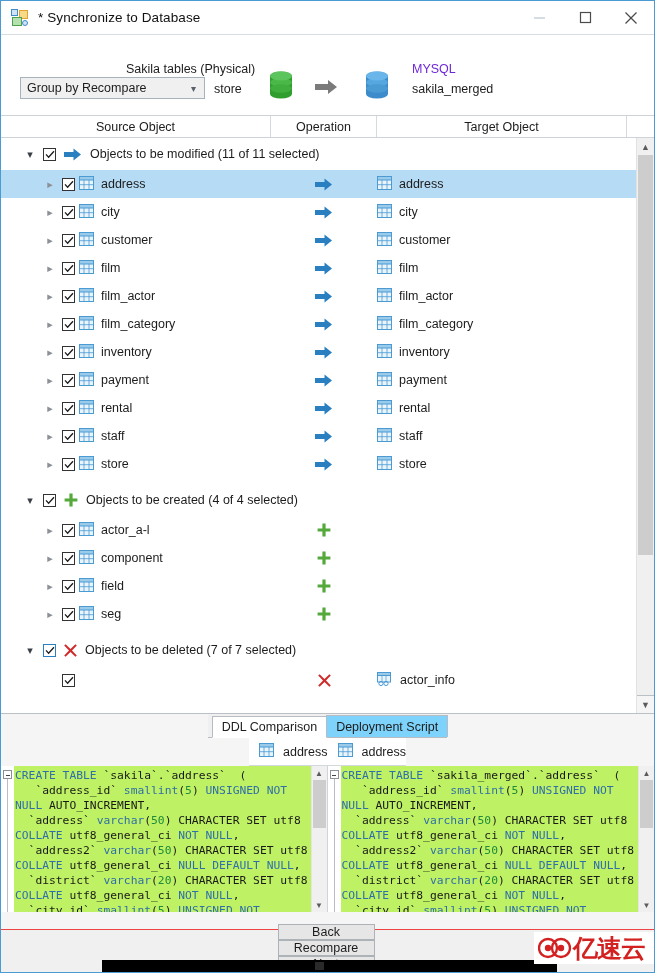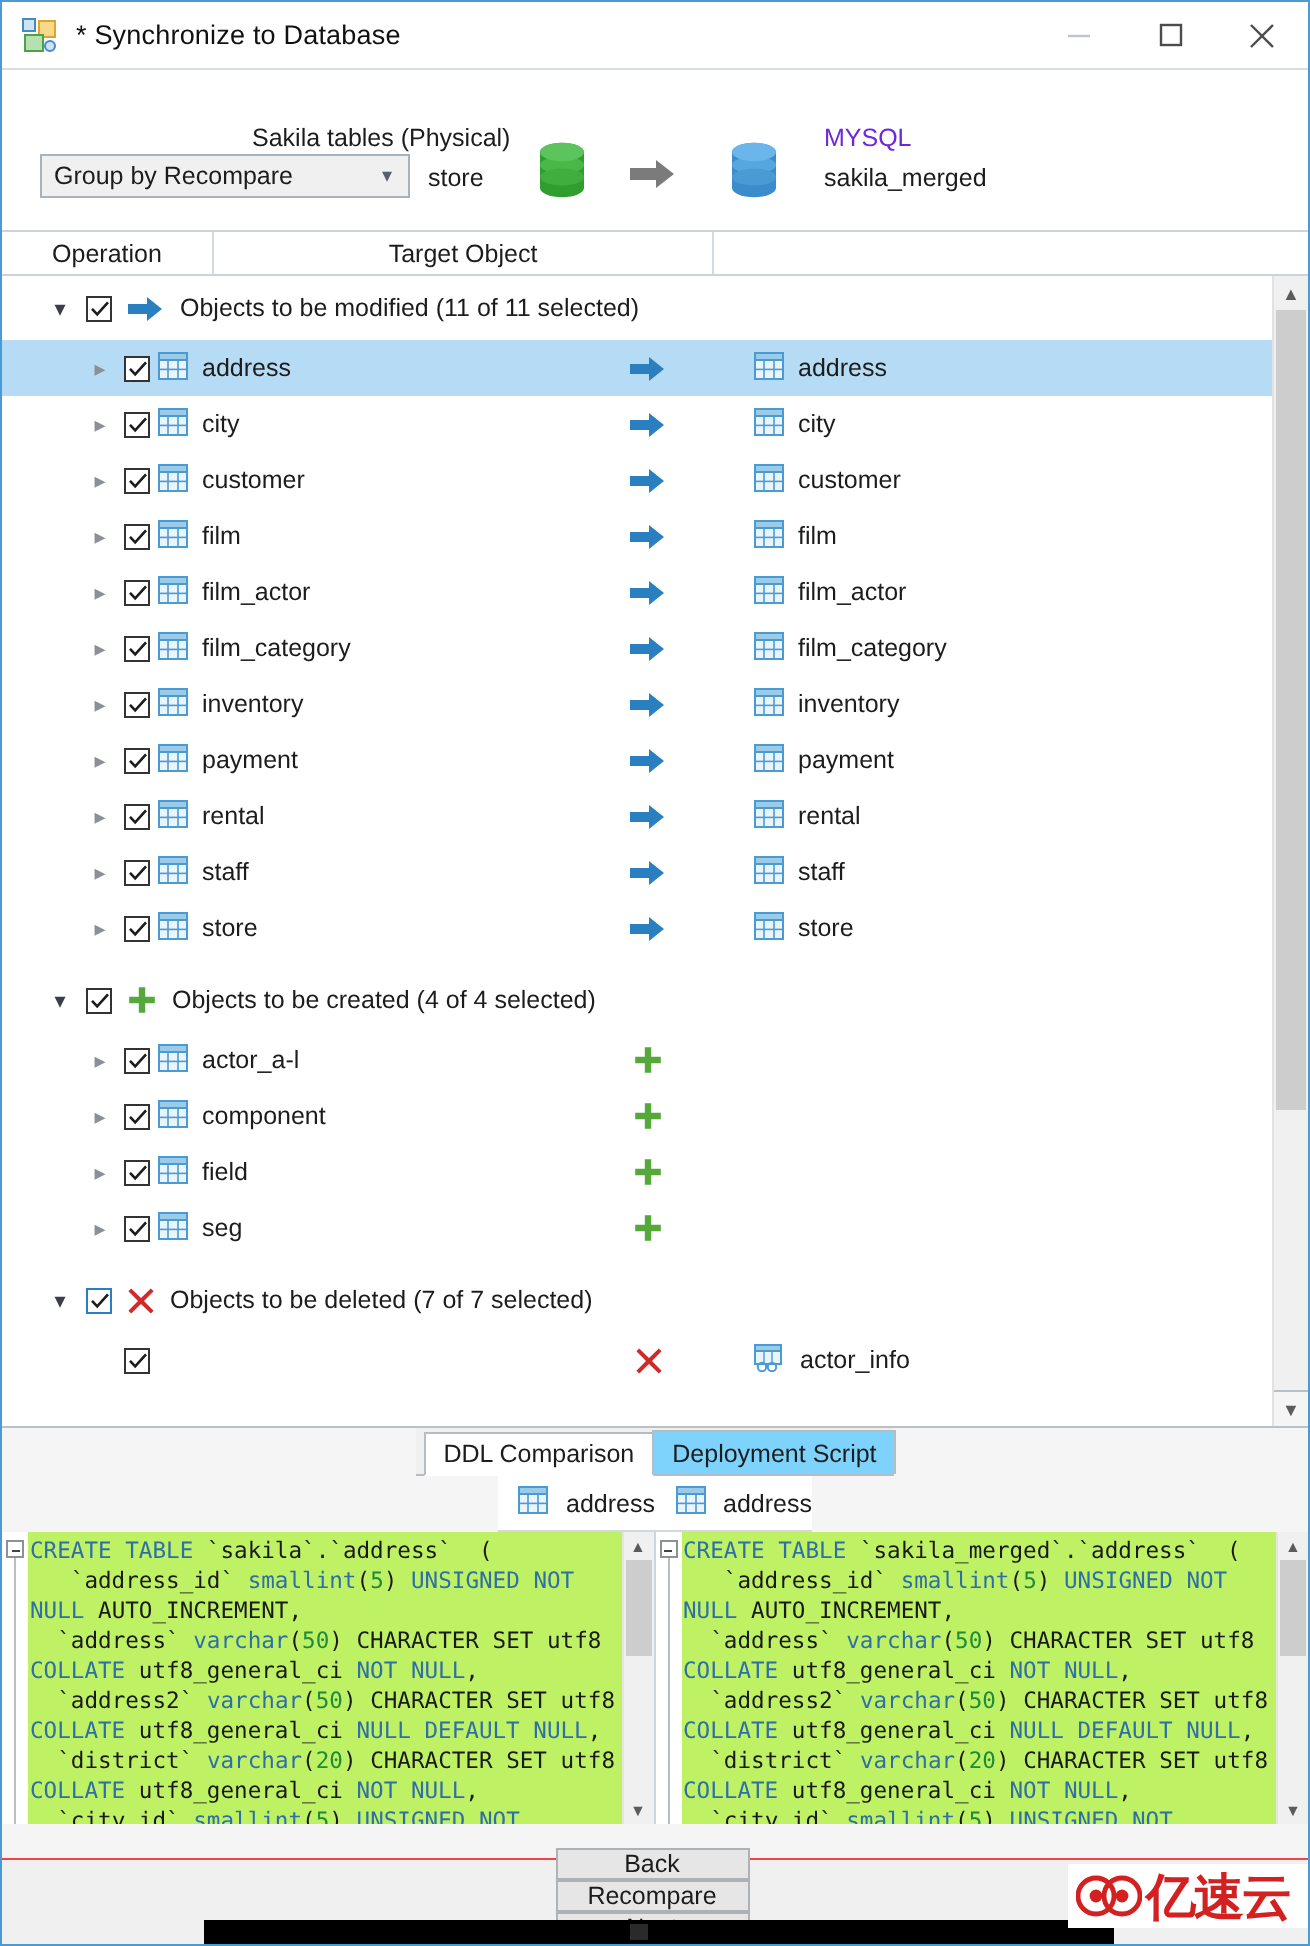--- a/index.html
+++ b/index.html
@@ -446,20 +446,21 @@
         <ellipse cx="15" cy="12.5" rx="11" ry="4.2" fill="#56a6e0"></ellipse>
         <ellipse cx="15" cy="18.5" rx="11" ry="4.2" fill="#4a9ad4"></ellipse>
         <ellipse cx="15" cy="6" rx="11" ry="4.6" fill="#6ab6ea"></ellipse>
       </svg>
     </div>
     <div class="tgt-name">MYSQL</div>
     <div class="tgt-db">sakila_merged</div>
   </div>
 
   <div class="col-headers">
+    <div class="col-h src">Source Object</div>
     <div class="col-h op">Operation</div>
     <div class="col-h tgt">Target Object</div>
     <div class="col-h pad"></div>
   </div>
 
   <div class="tree-wrap">
     <div class="tree" id="tree">
         <div class="row group" style="width: 100%;">
           <div class="c-src">
             <span class="grp-indent"></span>

